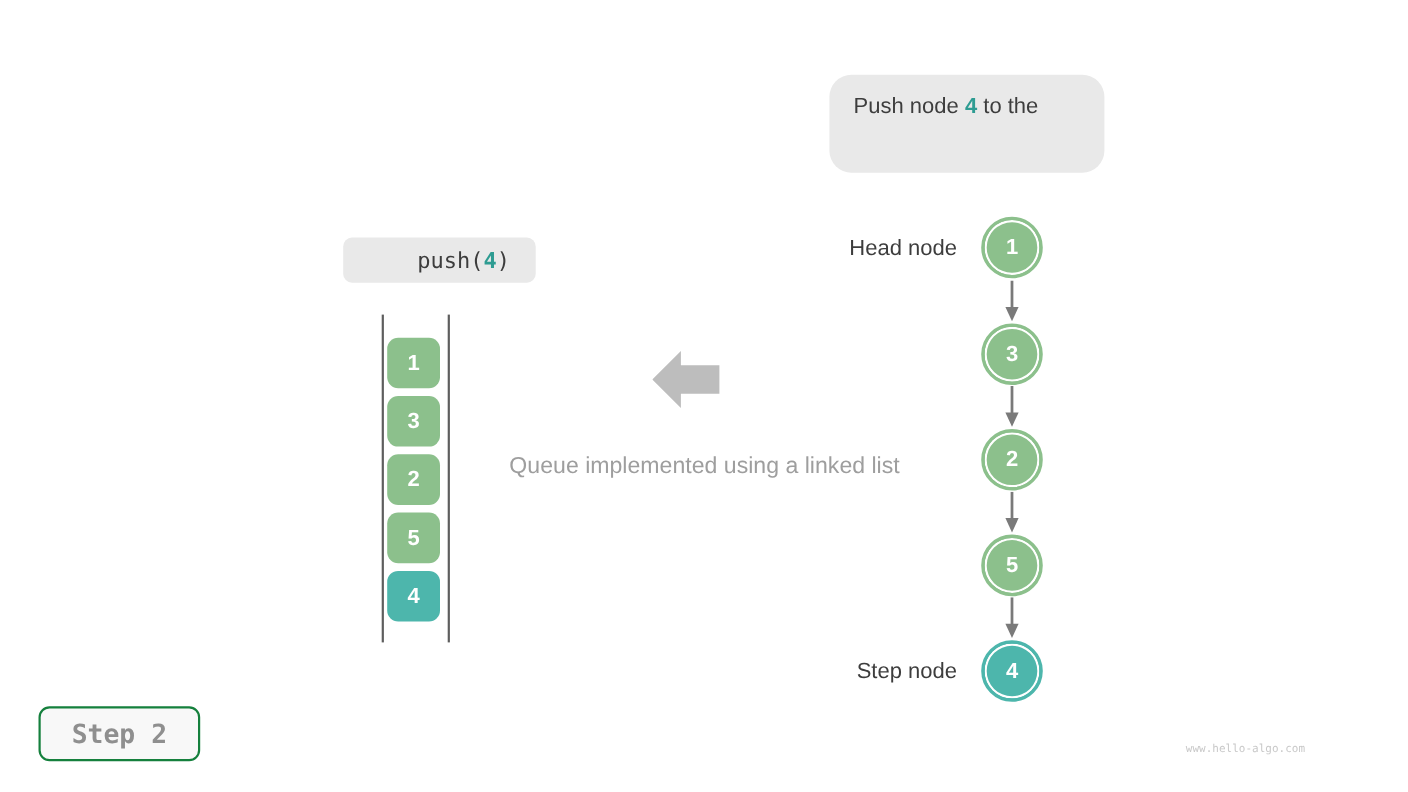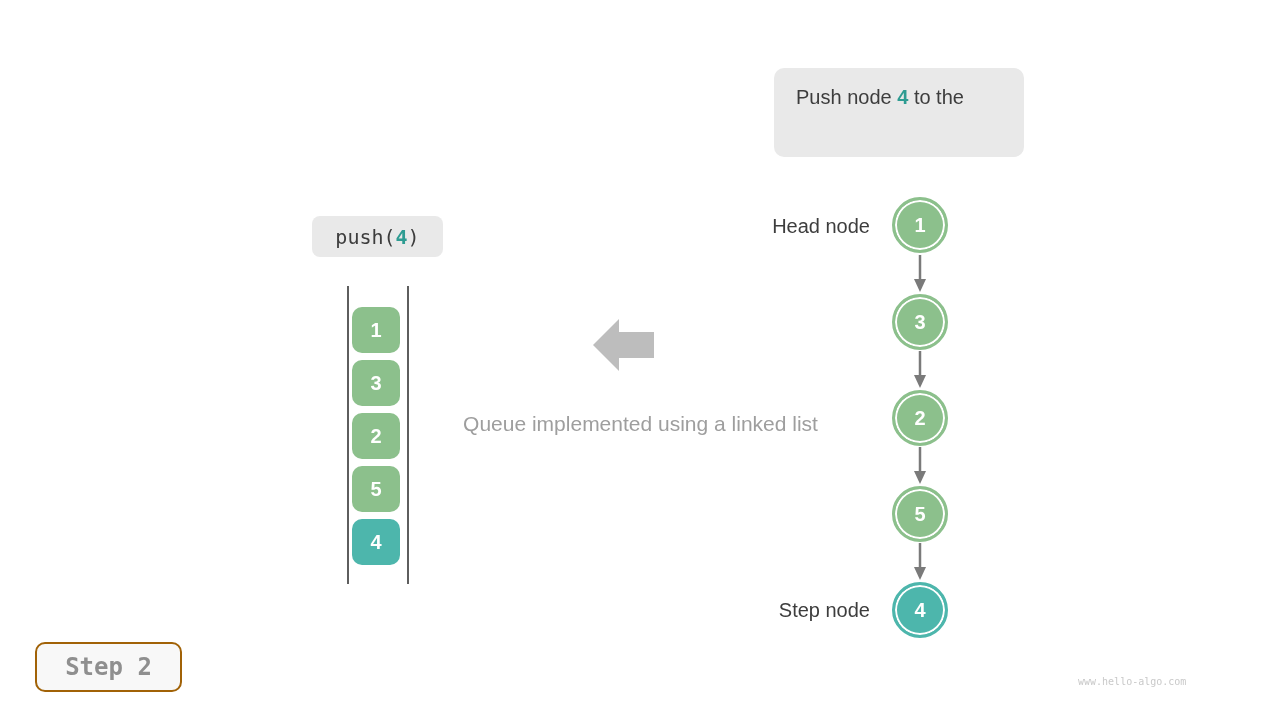--- a/index.html
+++ b/index.html
@@ -2,30 +2,30 @@
 <html><head>
 <meta charset="utf-8">
 <style>
   html,body{margin:0;padding:0;background:#ffffff;}
   .canvas{
     position:relative;width:1280px;height:720px;background:#ffffff;overflow:hidden;
     font-family:"Liberation Sans", sans-serif;
   }
   
   .callout{
-    position:absolute;left:774px;top:68px;width:250px;height:89px;
-    background:#E9E9E9;border-radius:10px;box-sizing:border-box;
+    position:absolute;left:754px;top:68px;width:250px;height:89px;
+    background:#E9E9E9;border-radius:20px;box-sizing:border-box;
     padding:15px 10px 0 22px;font-size:20px;line-height:29px;color:#3D3D3D;
   }
   .accent{font-weight:bold;}
   
   .push-label{
     position:absolute;left:312px;top:216px;width:131px;height:41px;
     background:#E9E9E9;border-radius:8px;display:flex;align-items:center;justify-content:center;
-    font-family:"DejaVu Sans Mono", monospace;font-size:20px;color:#3D3D3D;
+    font-family:"DejaVu Sans Mono", monospace;font-size:20px;color:#3D3D3D;padding-left:44px;
   }
   
   .stack-line{position:absolute;top:286px;width:2px;height:298px;}
   .stack-line.left{left:347px;}
   .stack-line.right{left:407px;}
   .stack-box{
     position:absolute;left:352px;width:48px;height:46px;border-radius:10px;
     background:var(--c);color:#ffffff;font-size:20px;font-weight:bold;
     display:flex;align-items:center;justify-content:center;
   }
@@ -47,21 +47,21 @@
     position:absolute;left:892px;width:56px;height:56px;border-radius:50%;
     box-sizing:border-box;border:3px solid var(--c);background:var(--c);
     box-shadow:inset 0 0 0 2px #ffffff;
     color:#ffffff;font-size:20px;font-weight:bold;
     display:flex;align-items:center;justify-content:center;
   }
   .node-arrow{position:absolute;left:913px;}
   
   .step-box{
     position:absolute;left:35px;top:642px;width:147px;height:50px;box-sizing:border-box;
-    background:#F8F8F8;border:2px solid #a16207;border-radius:10px;
+    background:#F8F8F8;border:2px solid #15803d;border-radius:10px;
     display:flex;align-items:center;justify-content:center;
     font-family:"DejaVu Sans Mono", monospace;font-weight:bold;font-size:24px;color:#8F8F8F;
   }
   
   .watermark{
     position:absolute;left:1078px;top:676px;
     font-family:"DejaVu Sans Mono", monospace;font-size:10px;color:#C9C9C9;
   }
 </style>
 </head>

